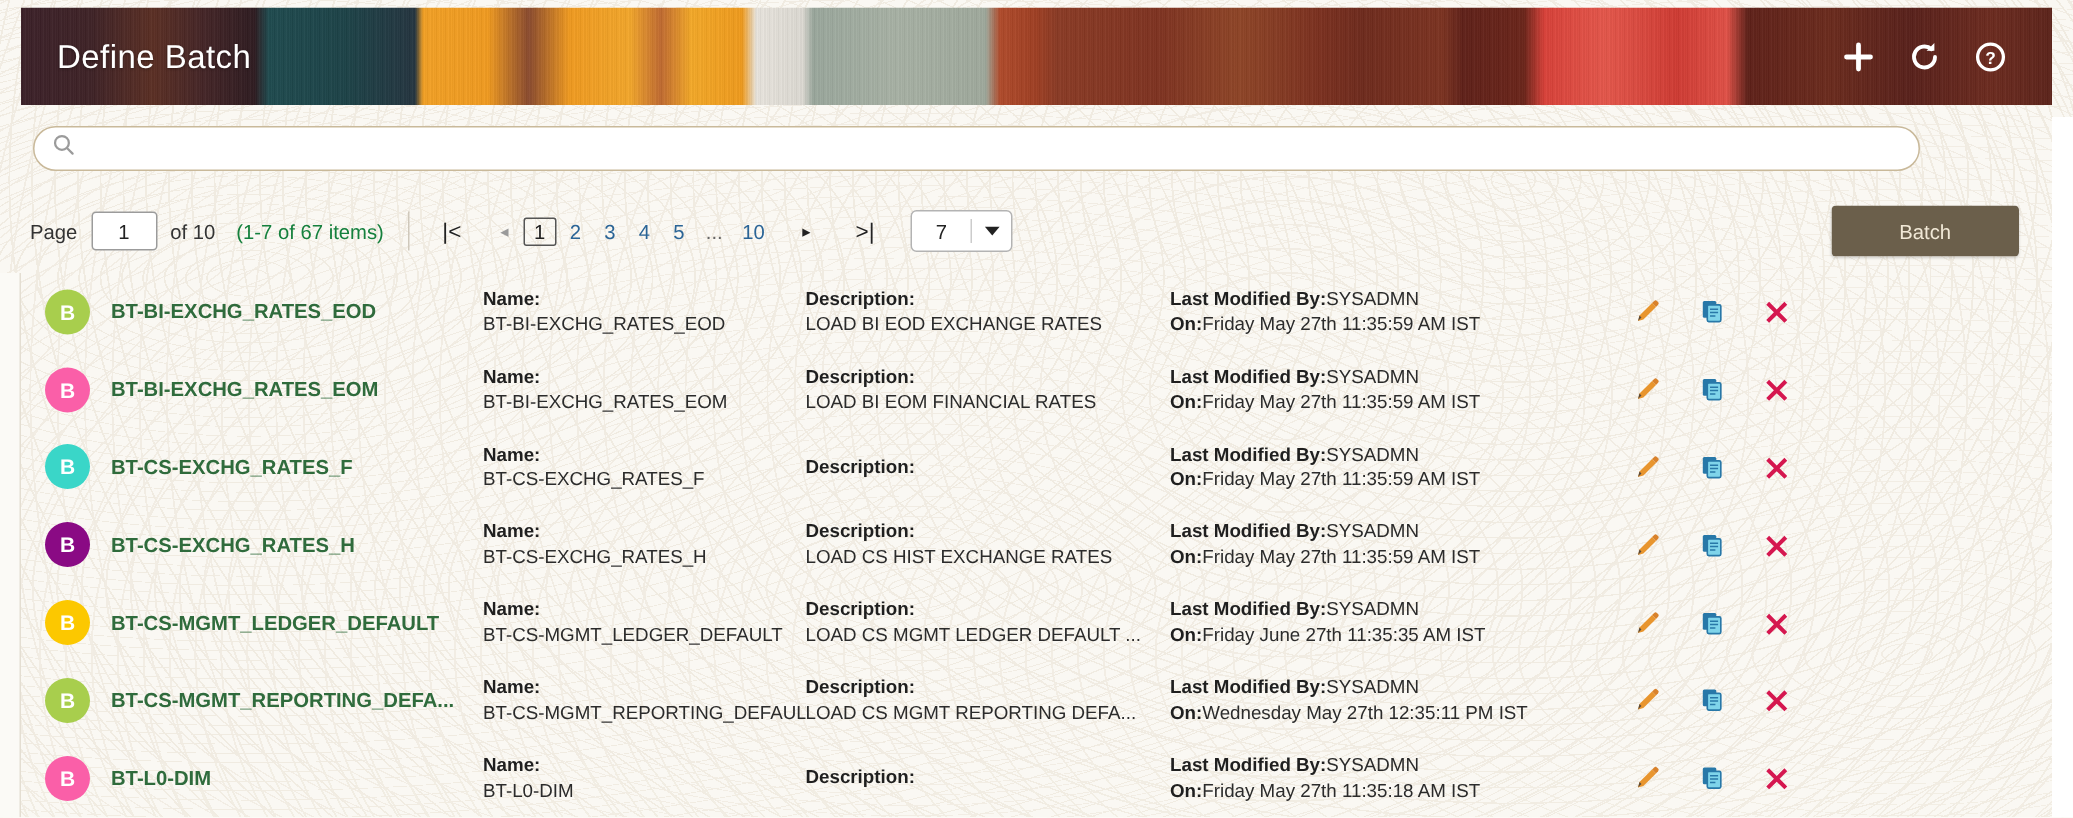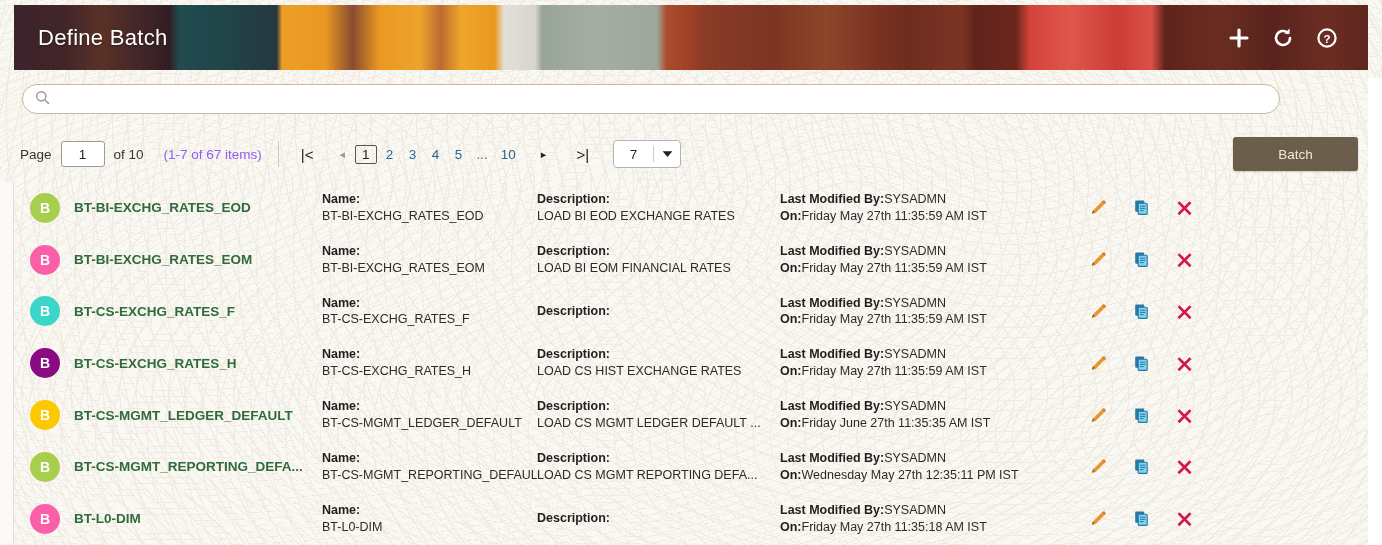--- a/index.html
+++ b/index.html
@@ -138,22 +138,22 @@
     margin: 0 9px;
     border: 1px solid #9b9b9b;
     border-radius: 3px;
     background: #fff;
     text-align: center;
     font-family: "Liberation Sans", sans-serif;
     font-size: 13.5px;
     color: #222;
     outline: none;
   }
-  .pg-of { margin-right: 20px; }
-  .pg-count { color: #8b5cf6; }
+  .pg-of { margin-right: 14px; }
+  .pg-count { color: #15803d; }
   .tb-divider {
     width: 1px; height: 26px;
     background: #cfc8bb;
     margin: 0 16px;
   }
   .nav-btn {
     color: #222;
     font-size: 15px;
     padding: 0 6px;
     cursor: pointer;
@@ -206,21 +206,21 @@
   }
   .size-select .caret {
     width: 26px;
     display: flex;
     align-items: center;
     justify-content: center;
   }
 
   .seg-group {
     position: absolute;
-    right: 4px;
+    right: 16px;
     display: flex;
     height: 34px;
     border-radius: 3px;
     overflow: hidden;
     box-shadow: 0 1px 2px rgba(0,0,0,0.18);
   }
   .seg {
     display: flex;
     align-items: center;
     justify-content: center;

